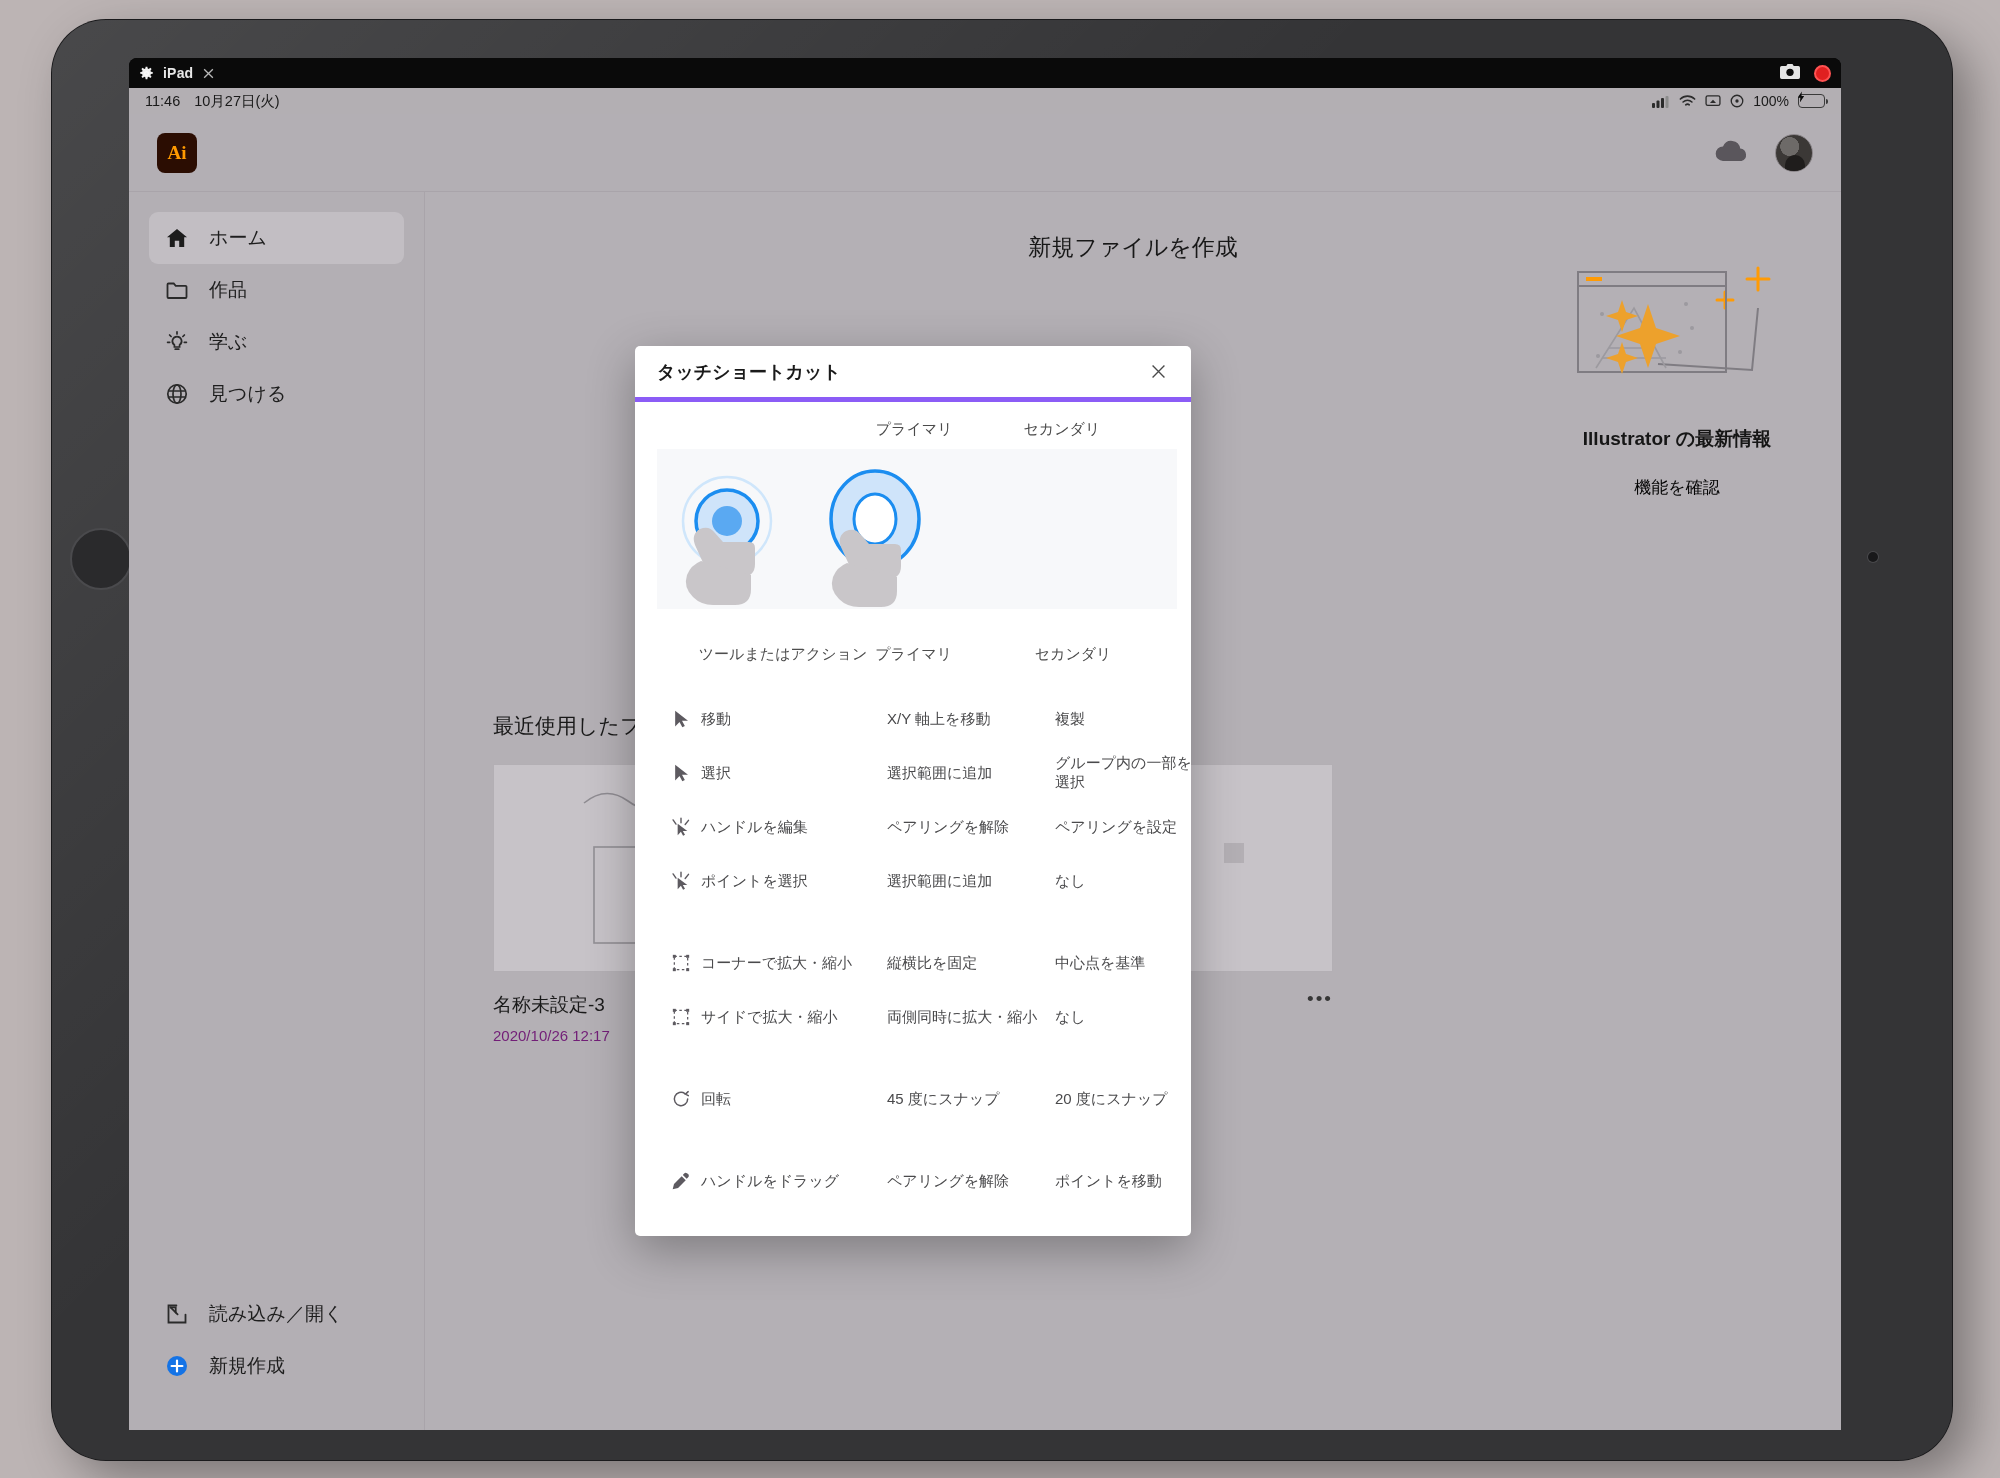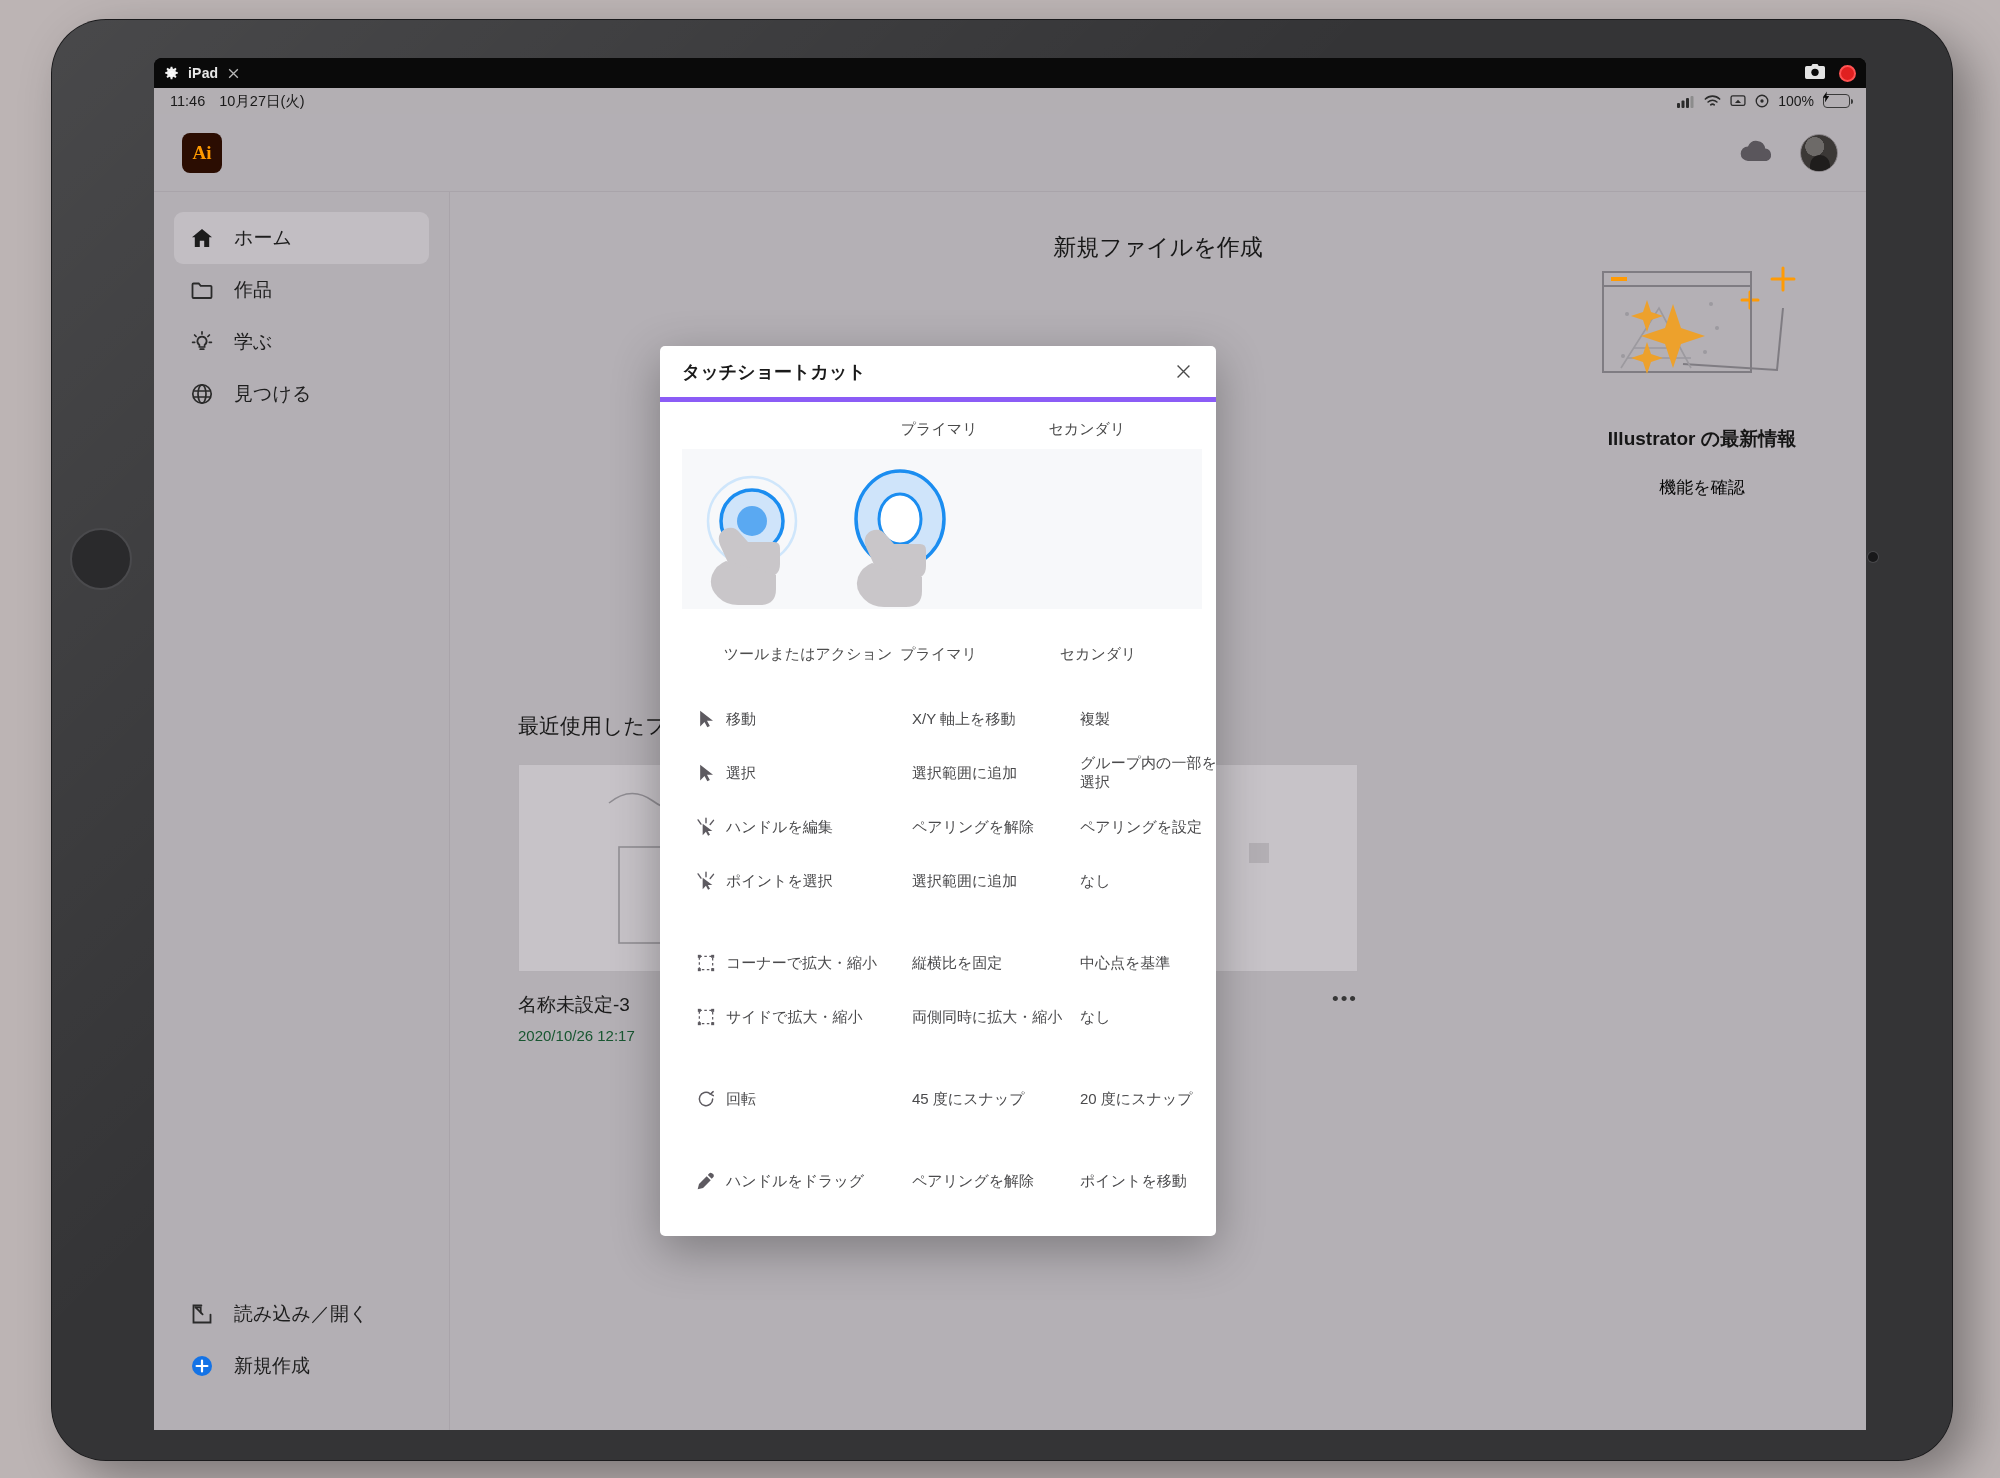--- a/index.html
+++ b/index.html
@@ -41,21 +41,21 @@
     left: 1868px; top: 552px;
     width: 10px; height: 10px;
     border-radius: 50%;
     background: #18181a;
     box-shadow: 0 0 0 1px #49494c;
   }
 
   
   #screen {
     position: absolute;
-    left: 154px; top: 58px;
+    left: 129px; top: 58px;
     width: 1712px; height: 1372px;
     background: #000;
     border-radius: 8px 8px 0 0;
     overflow: hidden;
   }
 
   
   #vnc-titlebar {
     position: absolute; left: 0; top: 0;
     width: 100%; height: 30px;
@@ -180,21 +180,21 @@
     position: absolute; left: 68px; top: 572px;
     display: flex; gap: 40px;
   }
   .recent-card { width: 400px; }
   .recent-thumb {
     width: 400px; height: 208px; background: #c6c2c7;
     border: 1px solid #b2aeb3;
     position: relative; overflow: hidden;
   }
   .recent-name { margin-top: 20px; font-size: 19px; color: #161616; }
-  .recent-date { margin-top: 9px; font-size: 15px; color: #14532d; }
+  .recent-date { margin-top: 9px; font-size: 15px; color: #701a75; }
   .recent-row { display: flex; align-items: flex-start; }
   .more-dots {
     margin-left: auto; margin-top: 16px; color: #333;
     letter-spacing: 2px; font-size: 19px;
   }
 
   
   #promo {
     position: absolute; right: 34px; top: 60px;
     width: 260px; text-align: center;

